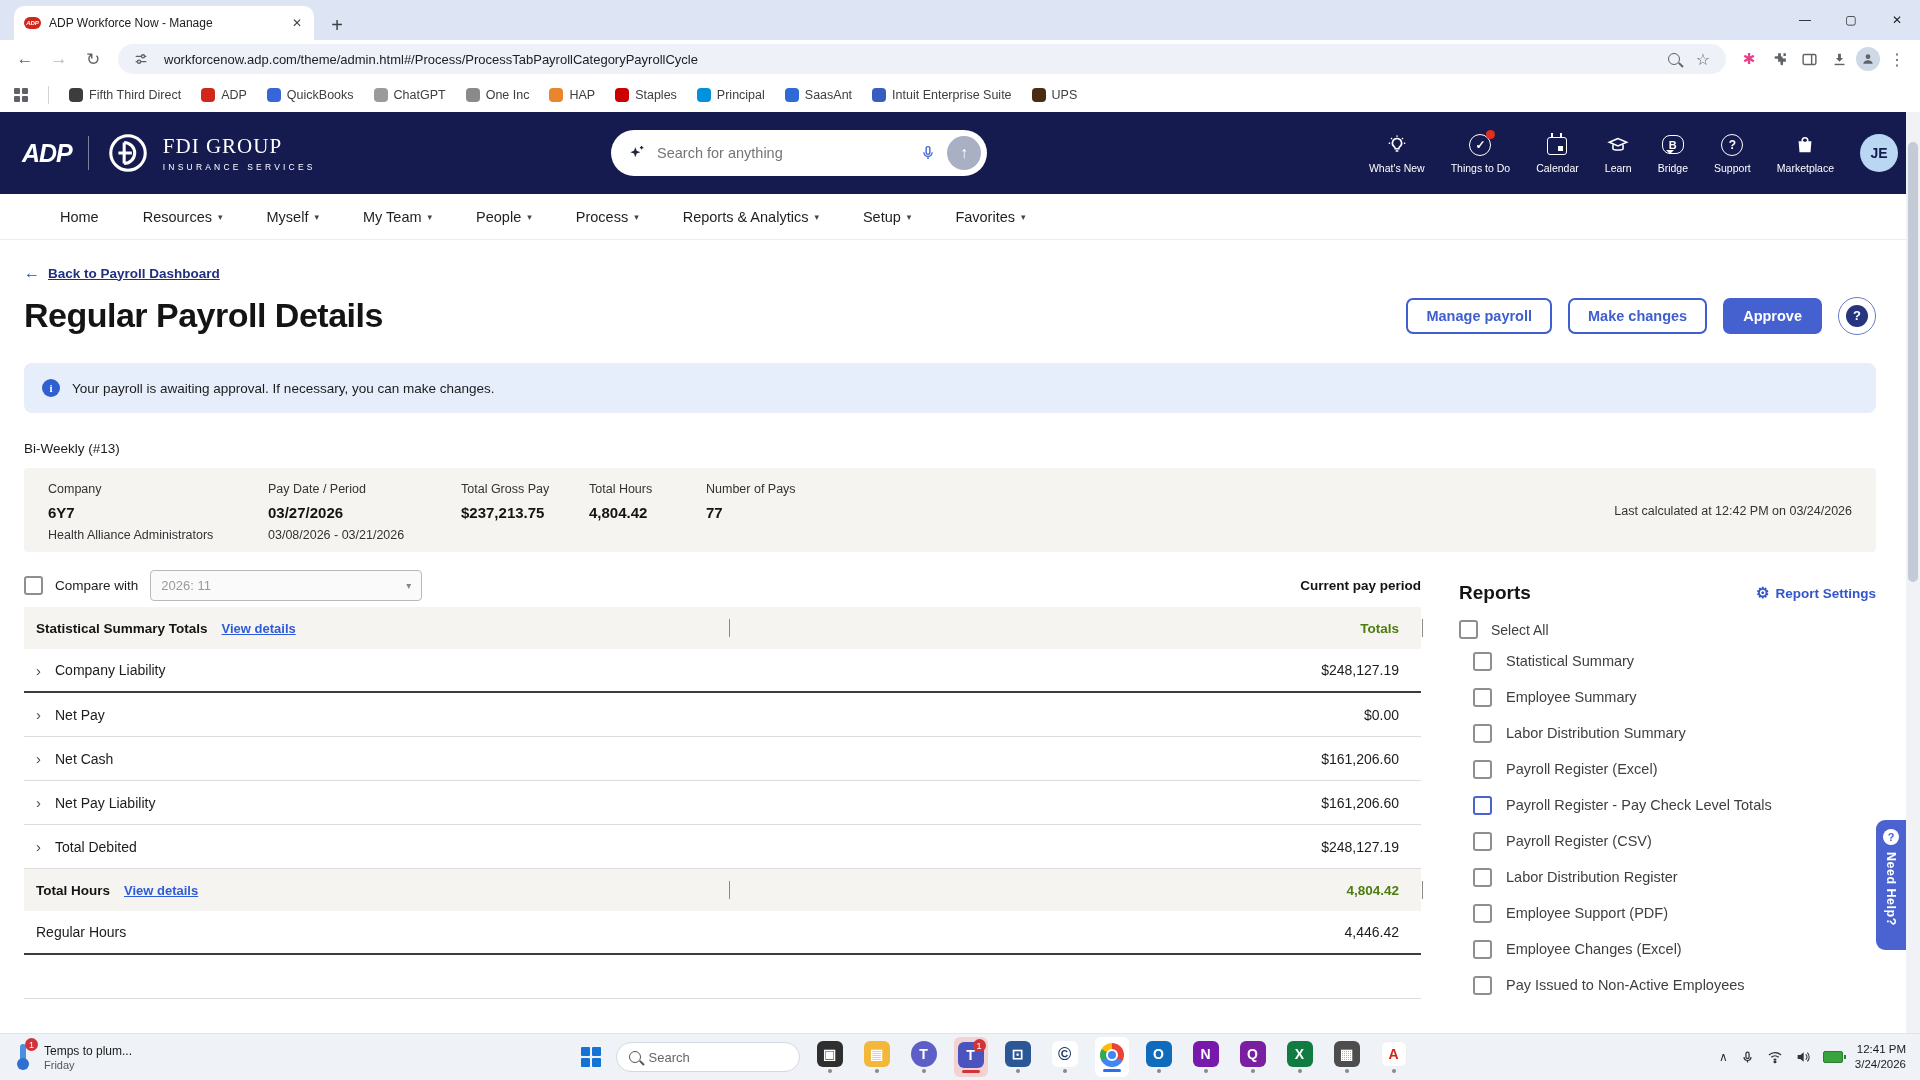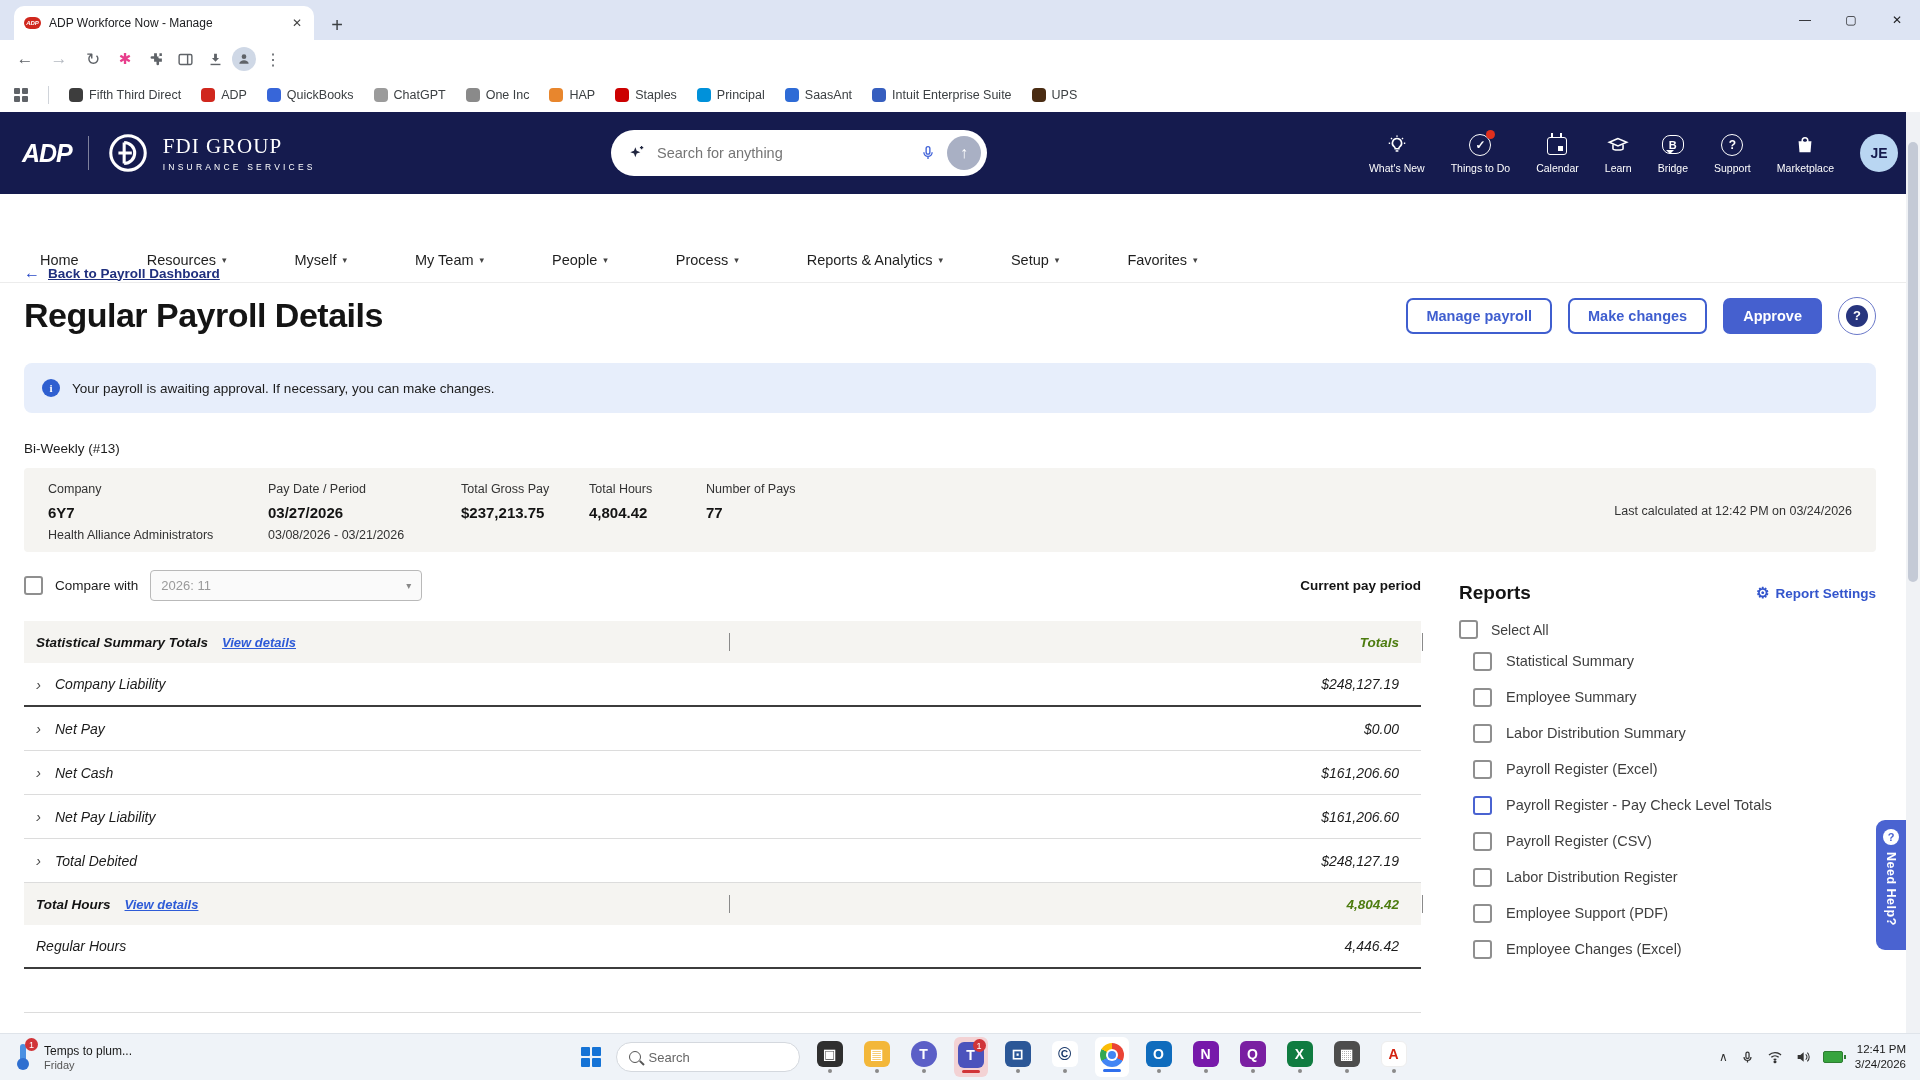--- a/index.html
+++ b/index.html
@@ -52,21 +52,21 @@
   .badge-dot { position:absolute; top:-3px; right:-3px; width:9px; height:9px; background:#e0301e; border-radius:50%; }
   .circ-ico { width:22px; height:22px; border:1.8px solid #fff; border-radius:50%; display:flex; align-items:center; justify-content:center; font-size:12px; font-weight:bold; color:#fff; }
   .cal-ico { width:20px; height:18px; border:1.8px solid #fff; border-radius:3px; position:relative; margin-top:3px; }
   .cal-ico::before { content:""; position:absolute; top:-5px; left:3px; width:2px; height:4px; background:#fff; box-shadow:9px 0 #fff; }
   .cal-ico::after { content:""; position:absolute; bottom:3px; right:3px; width:5px; height:5px; background:#fff; }
   .bubble-b { width:22px; height:19px; border:1.8px solid #fff; border-radius:8px; position:relative; display:flex; align-items:center; justify-content:center; font-size:11px; font-weight:bold; color:#fff; }
   .bubble-b::after { content:""; position:absolute; bottom:-5px; left:3px; border:4px solid transparent; border-top-color:#fff; }
   .hdr-avatar { width:38px; height:38px; border-radius:50%; background:#b9d6f2; color:#151b4e; font-weight:bold; font-size:14px; display:flex; align-items:center; justify-content:center; margin-left:26px; }
 
   
-  .mainnav { position:absolute; top:194px; left:0; right:0; height:46px; background:#fff; border-bottom:1px solid #ececec; display:flex; align-items:center; padding-left:40px; gap:68px;margin-top:43px; }
+  .mainnav { position:absolute; top:194px; left:0; right:0; height:46px; background:#fff; border-bottom:1px solid #ececec; display:flex; align-items:center; padding-left:60px; gap:44px; }
   .nav-item { font-size:14.5px; color:#1f1f1f; display:flex; align-items:center; gap:6px; white-space:nowrap; }
   .nav-caret { font-size:9px; color:#444; }
 
   
   .content { position:absolute; top:240px; left:0; right:14px; bottom:47px; overflow:hidden; padding:0 30px 0 24px; }
   .back-row { margin-top:24px; display:flex; align-items:center; gap:8px; font-size:13.5px; }
   .back-arrow { color:#2547c6; font-size:16px; }
   .back-link { color:#20307e; font-weight:bold; text-decoration:underline; }
   .title-row { margin-top:14px; display:flex; align-items:center; }
   .page-title { font-size:34px; font-weight:800; color:#141414; letter-spacing:-.5px; }
@@ -94,21 +94,21 @@
 
   .sec-title { margin-top:30px; font-size:20px; font-weight:800; color:#141414; }
   .compare-row { margin-top:18px; display:flex; align-items:center; gap:12px; }
   .cb { width:19px; height:19px; border:2px solid #8f8f8f; border-radius:3px; background:#fff; flex:none; }
   .cb.focus { border-color:#4a63d1; }
   .compare-label { font-size:13.5px; color:#1c1c1c; }
   .dd { width:272px; height:31px; border:1px solid #b9b9b9; border-radius:4px; background:#fafafa; display:flex; align-items:center; padding:0 10px; font-size:13px; color:#9a9a9a; }
   .dd-caret { margin-left:auto; font-size:10px; color:#888; }
   .current-period { margin-left:auto; font-size:13.5px; font-weight:bold; color:#141414; }
 
-  .ptable { margin-top:20px;font-style:italic; }
+  .ptable { margin-top:6px; }
   .thead { background:#f5f4f1; height:42px; display:flex; align-items:center; padding:0 12px; position:relative; }
   .th-label { font-size:13.5px; font-weight:bold; color:#141414; }
   .view-link { margin-left:14px; font-size:13px; color:#2e5bd7; text-decoration:underline; font-weight:bold; }
   .vbar { position:absolute; top:12px; width:1px; height:18px; background:#8a8a8a; }
   .vbar.mid { left:50.5%; }
   .vbar.end { right:-2px; }
   .th-total { margin-left:auto; font-size:13.5px; font-weight:bold; color:#4d7c0f; padding-right:10px; }
   .trow { height:44px; display:flex; align-items:center; padding:0 12px; border-bottom:1px solid #dcdcdc; }
   .trow.dark { border-bottom:2px solid #3c3c3c; }
   .chev { font-size:15px; color:#4a4a4a; margin-right:14px; }
@@ -178,20 +178,32 @@
       <span class="winbtn">—</span>
       <span class="winbtn">▢</span>
       <span class="winbtn">✕</span>
     </div>
   </div>
 
   <div class="toolbar">
     <span class="navico">←</span>
     <span class="navico dis">→</span>
     <span class="navico">↻</span>
+    <div class="omnibox">
+      <span class="tbicon">
+        <svg width="16" height="16" viewBox="0 0 24 24" fill="none" stroke="#5f6368" stroke-width="2">
+            <path d="M4 8h9M17 8h3M4 16h3M11 16h9"></path>
+            <circle cx="15" cy="8" r="2.4"></circle>
+            <circle cx="9" cy="16" r="2.4"></circle>
+          </svg>
+      </span>
+      <span class="url-text">workforcenow.adp.com/theme/admin.html#/Process/ProcessTabPayrollCategoryPayrollCycle</span>
+      <span class="mag"></span>
+      <span class="tbicon">☆</span>
+    </div>
     <span class="tbicon ext-pink">✱</span>
     <span class="tbicon">
       <svg width="17" height="17" viewBox="0 0 24 24" fill="#5f6368">
           <path d="M10 3h4v3.2a1.8 1.8 0 0 0 3.6 0V3H21v4h-3.2a1.8 1.8 0 0 0 0 3.6H21V15h-4v3.2a1.8 1.8 0 0 1-3.6 0V15H10v-4H6.8a1.8 1.8 0 0 1 0-3.6H10V3z"></path>
         </svg>
     </span>
     <span class="tbicon">
       <svg width="17" height="17" viewBox="0 0 24 24" fill="none" stroke="#5f6368" stroke-width="2">
           <rect x="3" y="5" width="18" height="14" rx="2"></rect>
           <path d="M15 5v14"></path>
@@ -553,20 +565,24 @@
               <span>Labor Distribution Register</span>
             </div>
           <div class="rep-item">
               <span class="cb"></span>
               <span>Employee Support (PDF)</span>
             </div>
           <div class="rep-item">
               <span class="cb"></span>
               <span>Employee Changes (Excel)</span>
             </div>
+          <div class="rep-item">
+              <span class="cb"></span>
+              <span>Pay Issued to Non-Active Employees</span>
+            </div>
 
         </div>
       </div>
     </div>
   </div>
 
   <div class="needhelp">
     <span class="nh-q">?</span>
     <span class="nh-text">Need Help?</span>
   </div>

